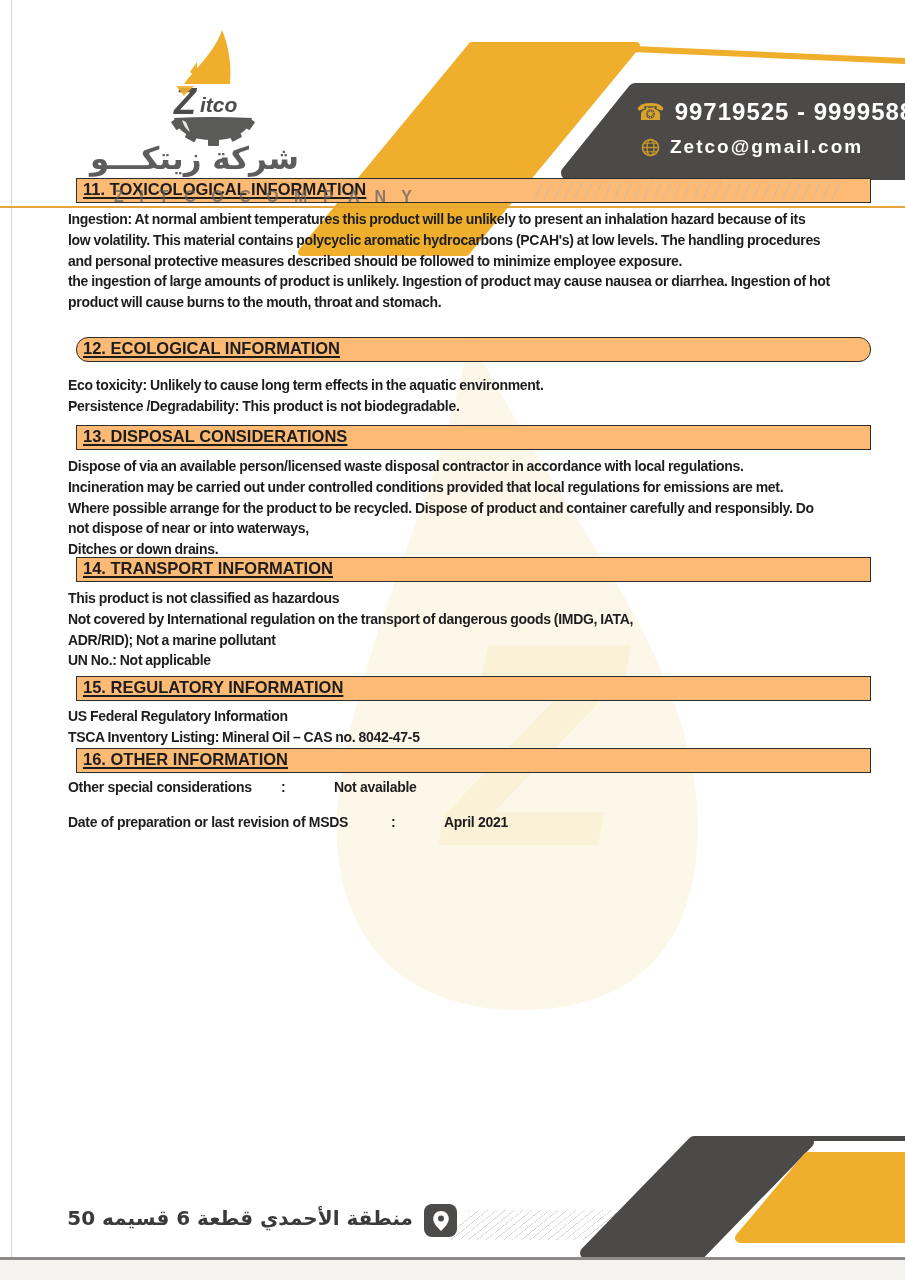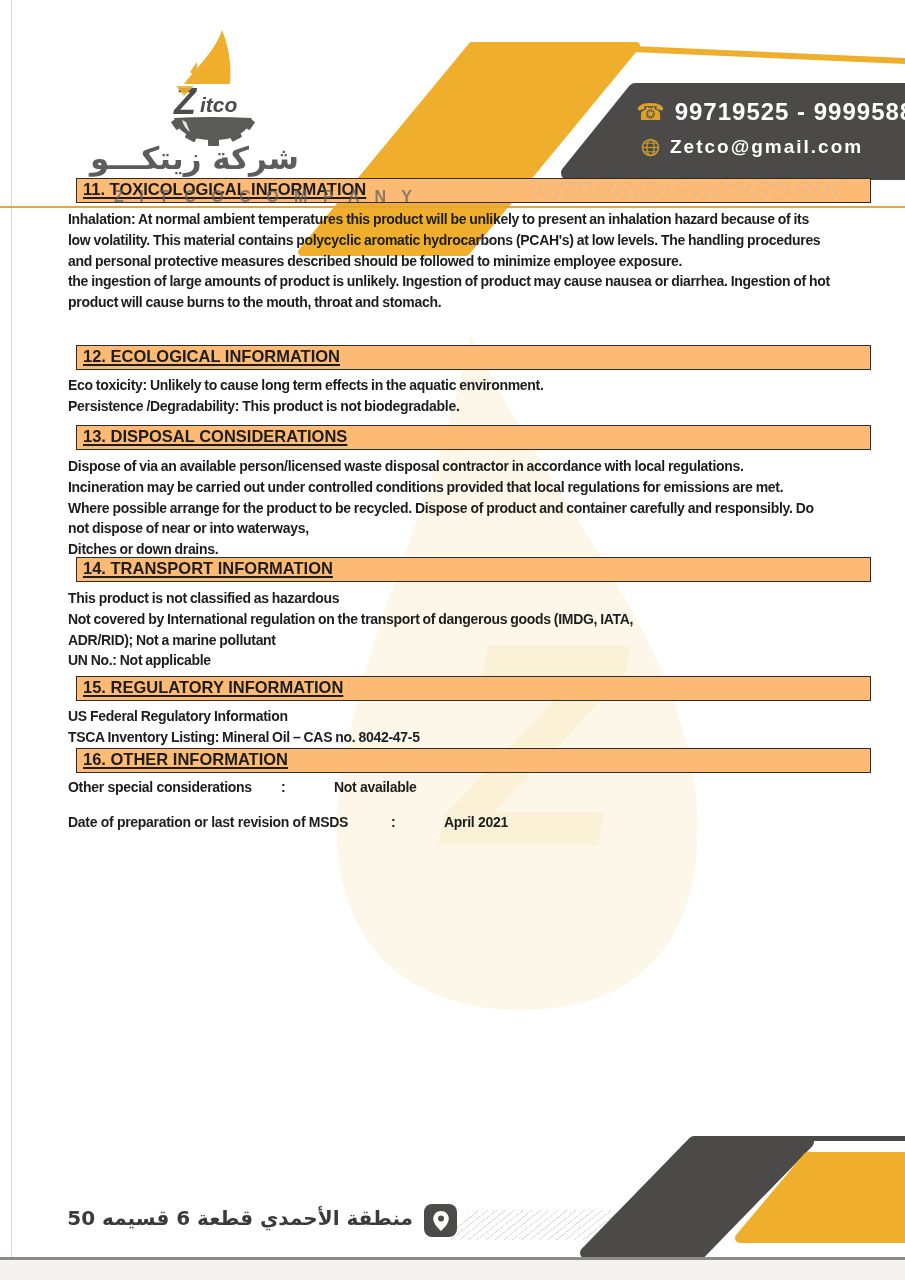--- a/index.html
+++ b/index.html
@@ -116,28 +116,28 @@
   </g>
 </svg>
 <div class="abs logo-arabic">شركة زيتكـــو</div>
 <div class="abs logo-latin">Z I T C O   C O M P A N Y</div>
 
 <div class="abs sec-box" style="top:178px;">
   <div class="sec-hatch"></div>
   <div class="sec-title">11. TOXICOLOGICAL INFORMATION</div>
 </div>
 <div class="abs sec-body" style="top:209px;">
-  <div class="line">Inhalation: At normal ambient temperatures this product will be unlikely to present an inhalation hazard because of its</div>
+  <div class="line">Ingestion: At normal ambient temperatures this product will be unlikely to present an inhalation hazard because of its</div>
   <div class="line">low volatility. This material contains polycyclic aromatic hydrocarbons (PCAH's) at low levels. The handling procedures</div>
   <div class="line">and personal protective measures described should be followed to minimize employee exposure.</div>
   <div class="line">the ingestion of large amounts of product is unlikely. Ingestion of product may cause nausea or diarrhea. Ingestion of hot</div>
   <div class="line">product will cause burns to the mouth, throat and stomach.</div>
 </div>
 
-<div class="abs sec-box" style="top:345px;">
+<div class="abs sec-box" style="top:337px;border-radius:12px;">
   <div class="sec-title">12. ECOLOGICAL INFORMATION</div>
 </div>
 <div class="abs sec-body" style="top:375px;">
   <div class="line">Eco toxicity: Unlikely to cause long term effects in the aquatic environment.</div>
   <div class="line">Persistence /Degradability: This product is not biodegradable.</div>
 </div>
 
 <div class="abs sec-box" style="top:425px;">
   <div class="sec-title">13. DISPOSAL CONSIDERATIONS</div>
 </div>

